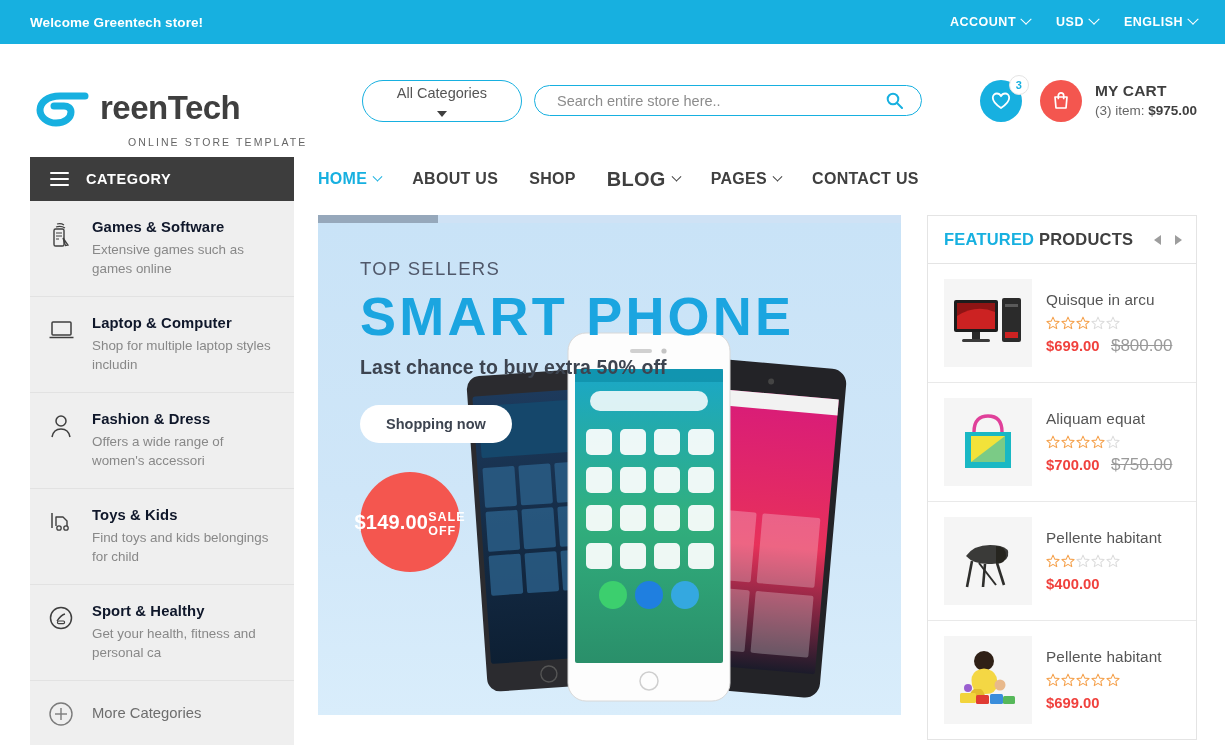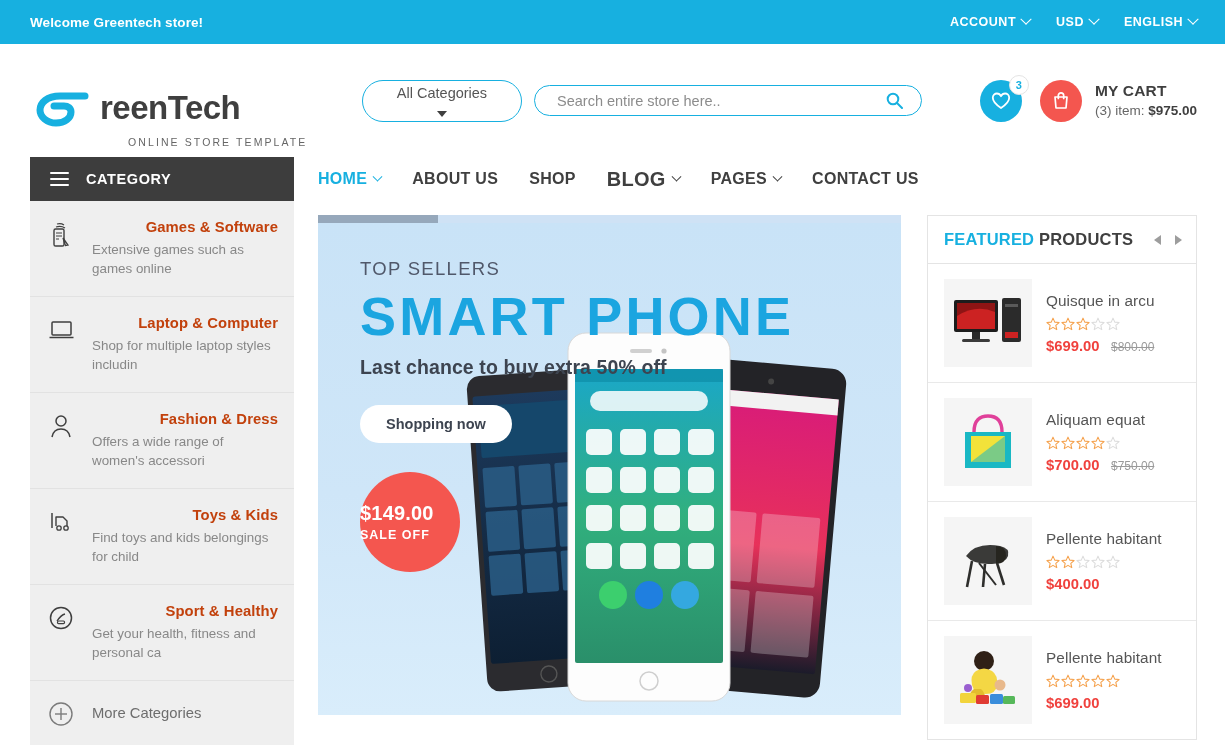--- a/index.html
+++ b/index.html
@@ -135,21 +135,21 @@
   .burger i { display: block; height: 2.6px; background: #fff; border-radius: 1px; }
   .cat-head-label { font-size: 14.5px; font-weight: bold; letter-spacing: .6px; }
 
   .cat-list { background: #efefef; }
   .cat-item {
     display: flex; gap: 14px; padding: 18px 16px 18px 18px;
     border-bottom: 1px solid #e2e2e2; cursor: pointer;
   }
   .cat-item:last-child { border-bottom: none; }
   .cat-icon { width: 30px; flex: none; padding-top: 2px; line-height: 0; }
-  .cat-name { font-size: 14.8px; font-weight: bold; color: #c2410c; letter-spacing: .1px; text-align: right; }
+  .cat-name { font-size: 14.8px; font-weight: bold; color: #0f172a; letter-spacing: .1px; }
   .cat-desc { font-size: 13.4px; color: #888; line-height: 1.42; margin-top: 5px; }
   .cat-more { display: flex; align-items: center; gap: 14px; padding: 18px 18px; cursor: pointer; }
   .cat-more-label { font-size: 14.8px; color: #6d6d6d; }
 
   
   .main { flex: 1; min-width: 0; }
   .slider-track { height: 8px; background: #cfe2f5; position: relative; }
   .slider-prog { position: absolute; left: 0; top: 0; height: 100%; width: 120px; background: #96a8bb; }
   .banner {
     position: relative; height: 492px; overflow: hidden;
@@ -165,21 +165,21 @@
   .b-btn {
     margin-top: 26px; display: inline-block;
     background: #fff; border-radius: 20px;
     padding: 11px 26px; font-size: 14.5px; font-weight: bold;
     color: #3d4450; cursor: pointer; border: none; font-family: inherit;
   }
   .sale-badge {
     position: absolute; left: 366px; top: 502px;
     width: 100px; height: 100px; border-radius: 50%;
     background: #f4564f; color: #fff;
-    display: flex; flex-direction: column; align-items: flex-start; justify-content: center;
+    display: flex; flex-direction: row; align-items: center; justify-content: center;
     transform: translateY(-1px);
   }
   .sale-price { font-size: 20px; font-weight: bold; letter-spacing: .2px; }
   .sale-label { font-size: 12.5px; font-weight: bold; letter-spacing: 1px; margin-top: 3px; }
   .phones { position: absolute; right: 0; bottom: 0; left: 130px; height: 430px; }
 
   
   .featured { width: 270px; flex: none; border: 1px solid #e4e4e4; background: #fff; }
   .feat-head {
     height: 48px; display: flex; align-items: center;
@@ -200,21 +200,21 @@
   }
   .prod:last-child { border-bottom: none; }
   .prod-thumb {
     width: 88px; height: 88px; flex: none; background: #f5f5f5;
     display: flex; align-items: center; justify-content: center; overflow: hidden;
   }
   .prod-info { flex: 1; min-width: 0; }
   .prod-name { font-size: 15.3px; color: #555; letter-spacing: .1px; }
   .stars { display: flex; gap: 1px; margin: 7px 0 6px; }
   .prod-price { font-size: 14.8px; font-weight: bold; color: #f0413d; }
-  .prod-old { font-size: 12px; color: #9a9a9a; text-decoration: line-through; margin-left: 7px; font-weight: normal; }
+  .prod-old { font-size: 17px; color: #9a9a9a; text-decoration: line-through; margin-left: 7px; font-weight: normal; }
 
   
   .strips { display: flex; gap: 16px; padding: 17px 28px 0 30px; }
 </style>
 </head>
 <body>
 
 <div class="topbar">
   <div class="topbar-welcome">Welcome Greentech store!</div>
   <div class="topbar-right">

